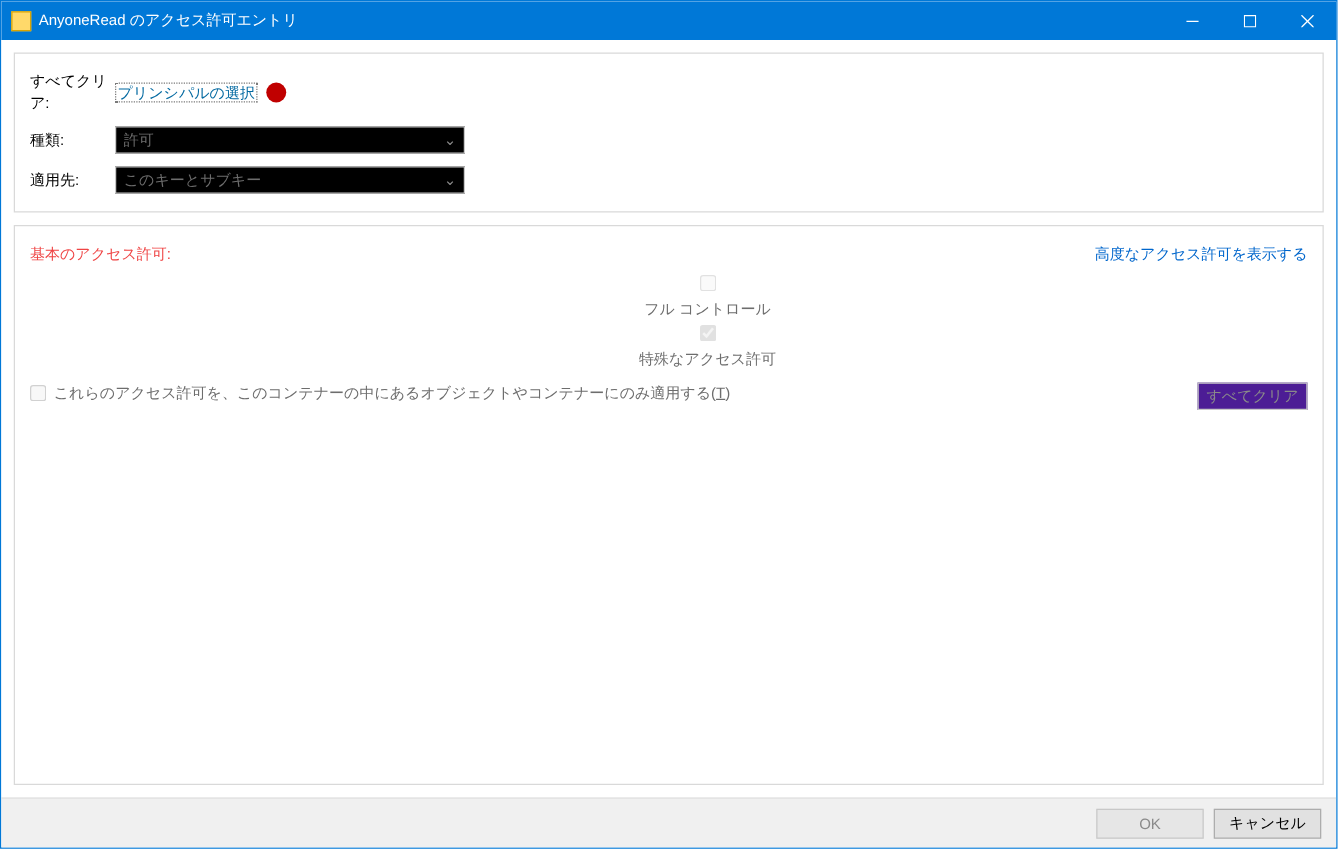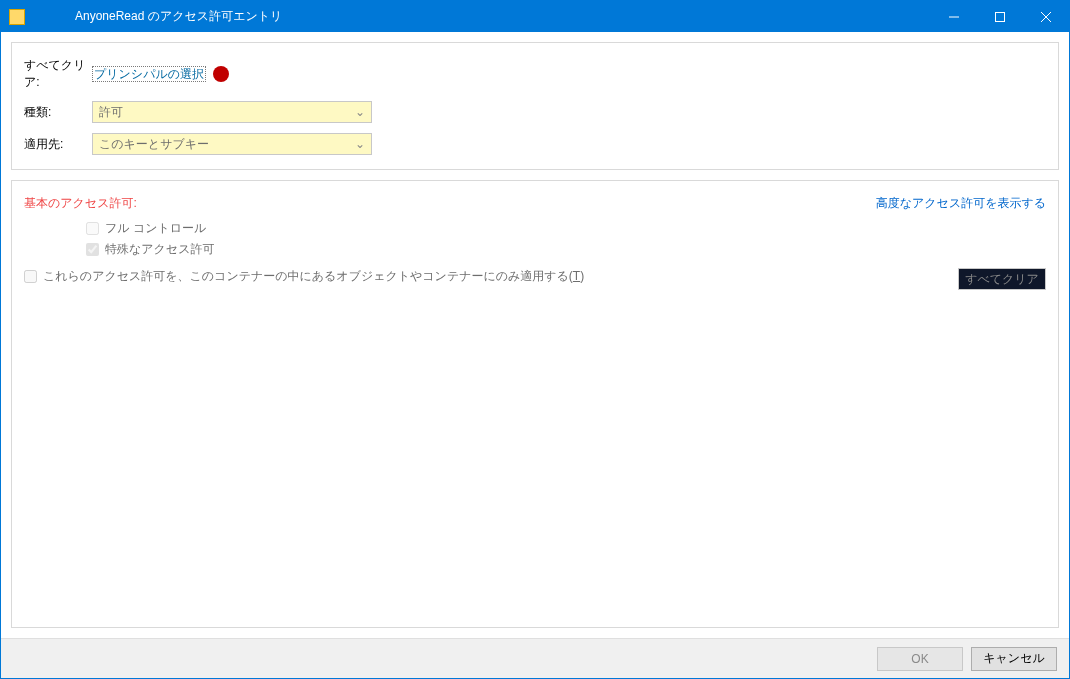--- a/index.html
+++ b/index.html
@@ -1,43 +1,43 @@
 <!DOCTYPE html>
 <html><head>
 <meta charset="utf-8">
 <style>
 * { box-sizing: border-box; margin: 0; padding: 0; }
 html, body { width: 1070px; height: 679px; font-family: "Yu Gothic UI", "Meiryo", sans-serif; font-size: 12px; overflow: hidden; }
 body { background: #fff; border: 1px solid #0078d7; display: flex; flex-direction: column; }
-.titlebar { height: 31px; background: #0078d7; color: #fff; display: flex; align-items: center; gap: 44px; }
+.titlebar { height: 31px; background: #0078d7; color: #fff; display: flex; align-items: center; }
 .titlebar .icon { width: 16px; height: 16px; margin-left: 8px; margin-right: 6px; background: #ffd96a; border: 1px solid #d9a400; }
 .titlebar .title { flex: 1; font-size: 12px; }
 .win-controls { display: flex; height: 100%; }
 .win-btn { width: 46px; height: 100%; display: flex; align-items: center; justify-content: center; color: #fff; }
 .win-btn svg { stroke: #fff; fill: none; stroke-width: 1; }
 .content { flex: 1; padding: 10px; display: flex; flex-direction: column; gap: 10px; background: #fff; }
 .panel { border: 1px solid #d9d9d9; background: #fff; padding: 14px 12px 14px 12px; }
 .panel.top { display: grid; grid-template-columns: 68px 1fr; row-gap: 10px; align-items: center; }
 .panel.top .lbl { color: #000; }
 .link { color: #0369a1; text-decoration: none; border: 1px dotted #7a7a7a; padding: 0 1px; }
 .red-dot { display: inline-block; width: 16px; height: 16px; border-radius: 50%; background: #c00000; vertical-align: middle; margin-left: 4px; }
-.sel { width: 280px; height: 22px; background: #fef9c3; border: 1px solid #c8c8c8; color: #6d6d6d; padding: 0 6px; display: flex; align-items: center; justify-content: space-between; }
+.sel { width: 280px; height: 22px; background: #000000; border: 1px solid #c8c8c8; color: #6d6d6d; padding: 0 6px; display: flex; align-items: center; justify-content: space-between; }
 .sel .arrow { color: #8a8a8a; }
 .panel.perm { flex: 1; position: relative; }
 .perm-head { display: flex; justify-content: space-between; align-items: flex-start; }
 .perm-head .title { font-size: 12px; color: #ef4444; }
 .adv-link { color: #0066cc; text-decoration: none; font-size: 12px; }
 .perm-list { margin: 8px 0 10px 62px; display: flex; flex-direction: column; gap: 4px; }
-.chk { display: flex; align-items: center; gap: 6px; color: #6d6d6d; }
+.chk { display: flex; align-items: center; gap: 6px; color: #6d6d6d; flex-direction: column; }
 .chk input[type=checkbox] { width: 13px; height: 13px; }
 .chk input[disabled] { opacity: 0.65; }
 .apply-row { display: flex; justify-content: space-between; align-items: flex-start; }
 .apply-chk { display: flex; align-items: center; gap: 6px; color: #6d6d6d; }
 .apply-chk input { width: 13px; height: 13px; }
-.btn-disabled { width: 88px; height: 22px; background: #0f172a; border: 1px solid #c8c8c8; color: #8a8a8a; display: flex; align-items: center; justify-content: center; }
+.btn-disabled { width: 88px; height: 22px; background: #4c1d95; border: 1px solid #c8c8c8; color: #8a8a8a; display: flex; align-items: center; justify-content: center; }
 .footer { height: 40px; border-top: 1px solid #dfdfdf; background: #f0f0f0; display: flex; align-items: center; justify-content: flex-end; gap: 8px; padding-right: 12px; }
 .footer .btn { width: 86px; height: 24px; border: 1px solid #adadad; background: #e1e1e1; display: flex; align-items: center; justify-content: center; font-size: 12px; cursor: pointer; }
 .footer .btn.disabled { color: #8a8a8a; background: #e6e6e6; border-color: #c8c8c8; cursor: default; }
 .u { text-decoration: underline; }
 </style>
 </head>
 <body>
 
 <div class="titlebar">
   <div class="icon"></div>

